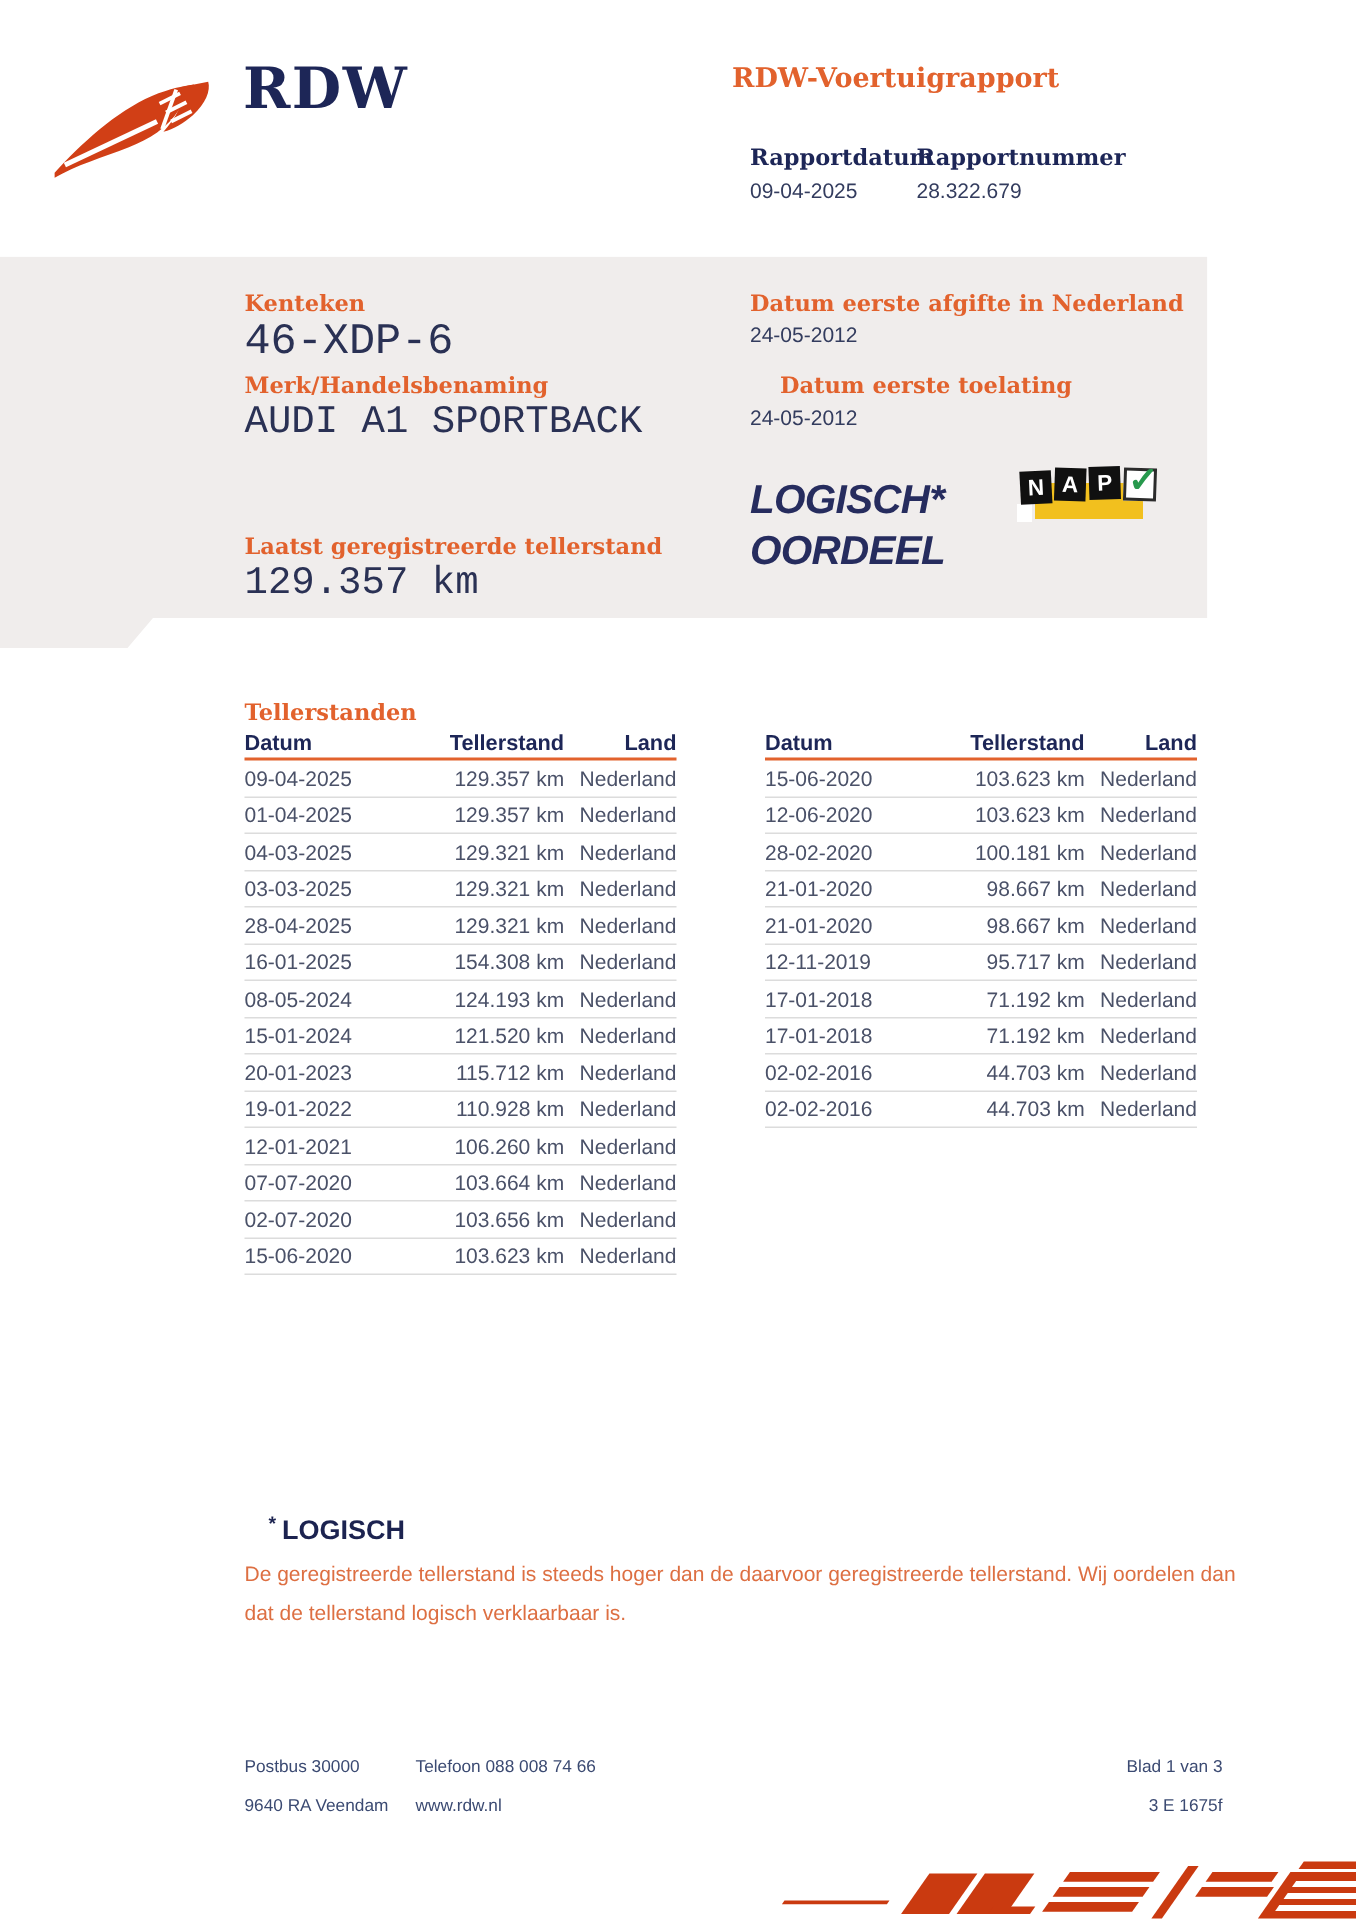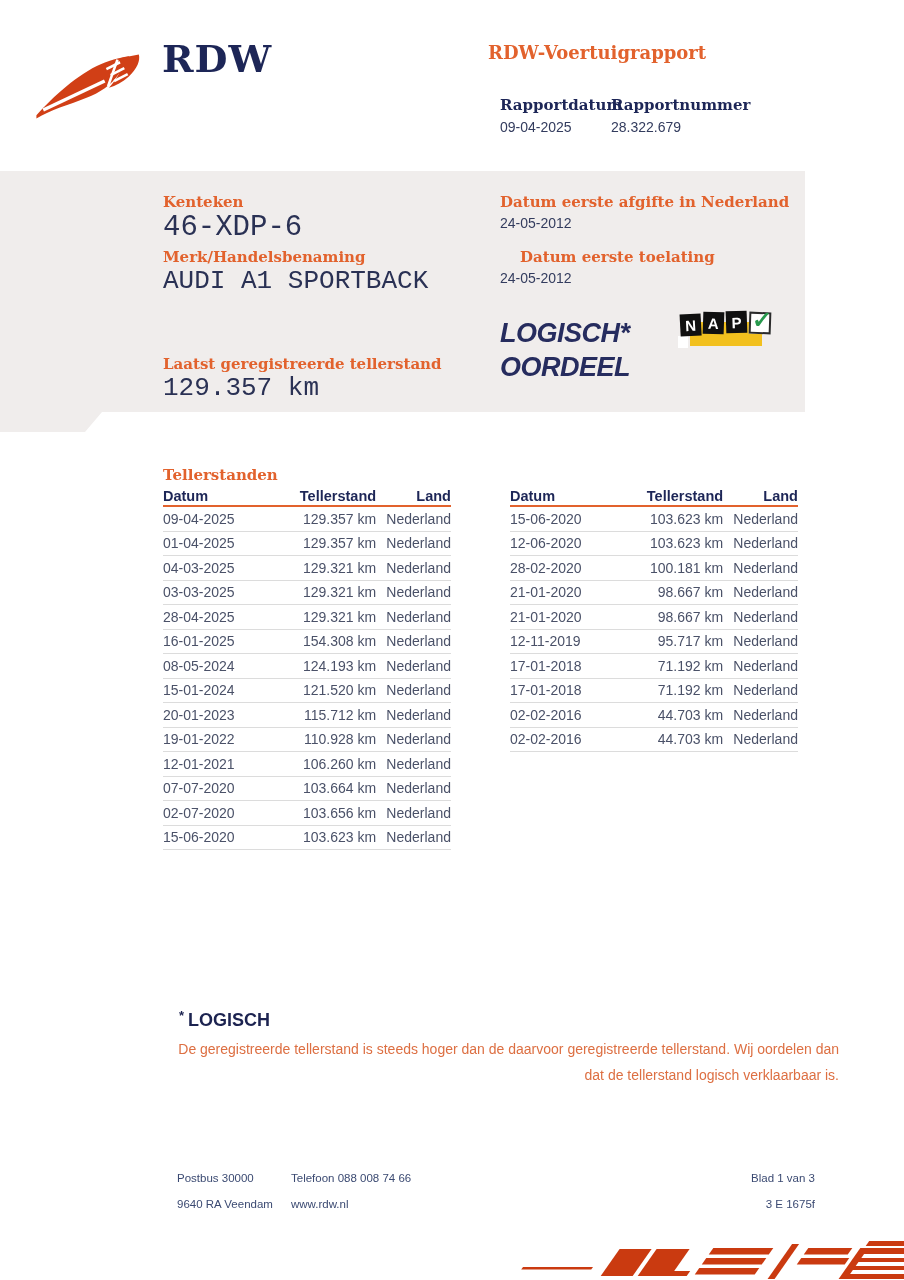--- a/index.html
+++ b/index.html
@@ -51,24 +51,24 @@
   .trow.thead{height:20px;border-bottom:2px solid var(--orange);font-weight:bold;
               color:var(--navy);font-size:14.5px;}
   .c{display:block;}
   .c0{width:40%;text-align:left;}
   .c1{width:34%;text-align:right;}
   .c2{width:26%;text-align:right;}
 
   
   .expl-head{left:163px;top:1008px;color:#1c2350;font-size:18px;font-weight:bold;margin-left:16px;}
   .expl-head .ast{font-size:13px;vertical-align:6px;margin-right:4px;font-weight:bold;}
-  .expl-text{left:163px;top:1036px;width:676px;font-size:14px;line-height:26px;color:var(--para);text-align:right;}
-
-  
-  .foot{font-size:11.5px;color:var(--footer);margin-left:14px;}
+  .expl-text{left:163px;top:1036px;width:676px;font-size:14px;line-height:26px;color:var(--para);}
+
+  
+  .foot{font-size:11.5px;color:var(--footer);}
   .f-r1{top:1172px;} .f-r2{top:1198px;}
   .f-c1{left:163px;} .f-c2{left:277px;}
   .f-right{right:89px;text-align:left;}
 
   .deco{left:516px;top:1237px;}
 </style>
 </head>
 <body>
 
 <div class="page">

